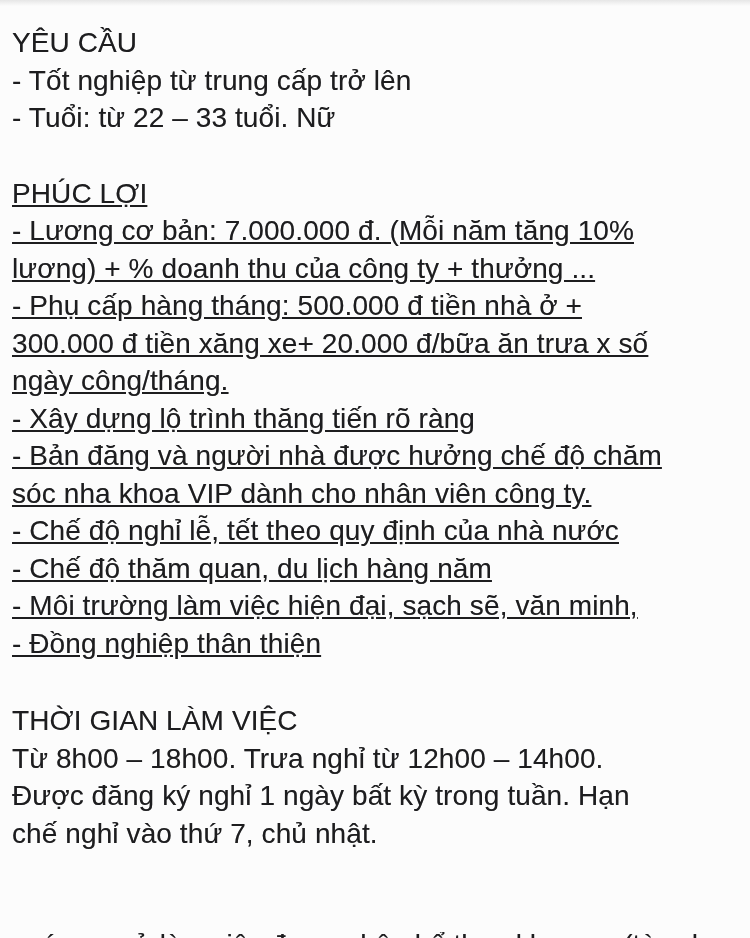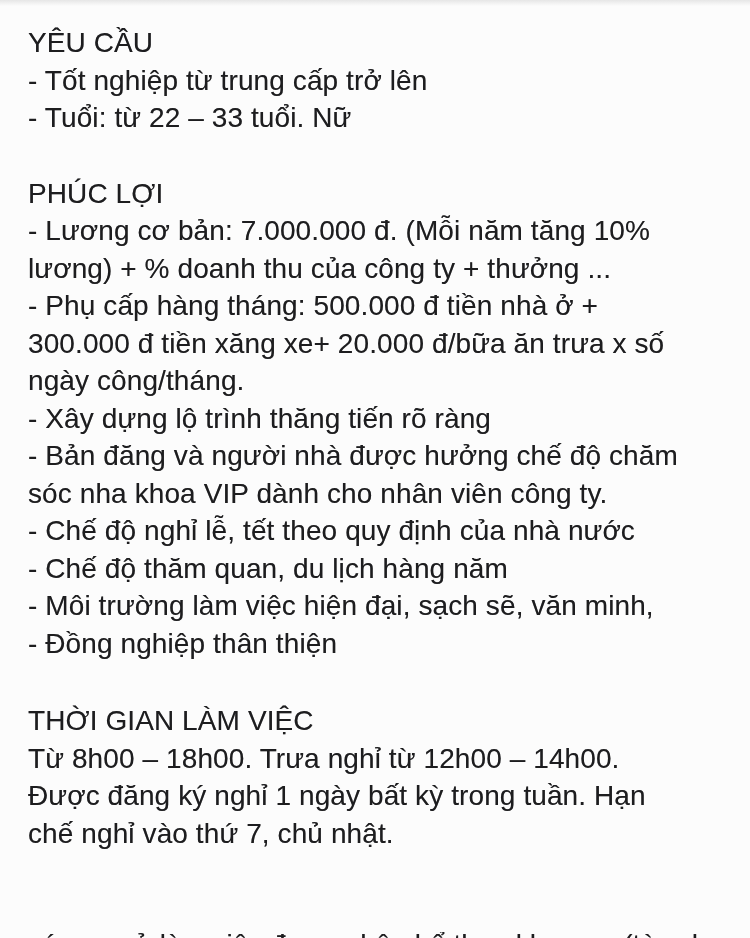--- a/index.html
+++ b/index.html
@@ -20,29 +20,29 @@
     position: absolute;
     top: 0; left: 0; right: 0;
     height: 6px;
     background: linear-gradient(to bottom, #e6e6e6, rgba(252,252,252,0));
     pointer-events: none;
   }
   .doc {
     position: absolute;
     top: 0; left: 0;
     width: 622px;
-    padding: 24px 14px 0 28px;
+    padding: 24px 14px 0 12px;
     box-sizing: border-box;
     font-size: 28px;
     line-height: 37.5px;
     
     text-shadow: 0 0 0.6px rgba(30,30,30,0.45);
   }
   .section { margin: 0; padding: 0; }
-  .sec-benefits   { margin-top: 38px; }
+  .sec-benefits   { margin-top: 38px; text-decoration: underline; }
   .sec-hours      { margin-top: 40px; }
   .sec-location   { margin-top: 10px; }
   .heading, .line {
     white-space: nowrap;
     letter-spacing: 0.1px;
   }
   
   .cropped-line {
     position: absolute;
     left: 28px;

